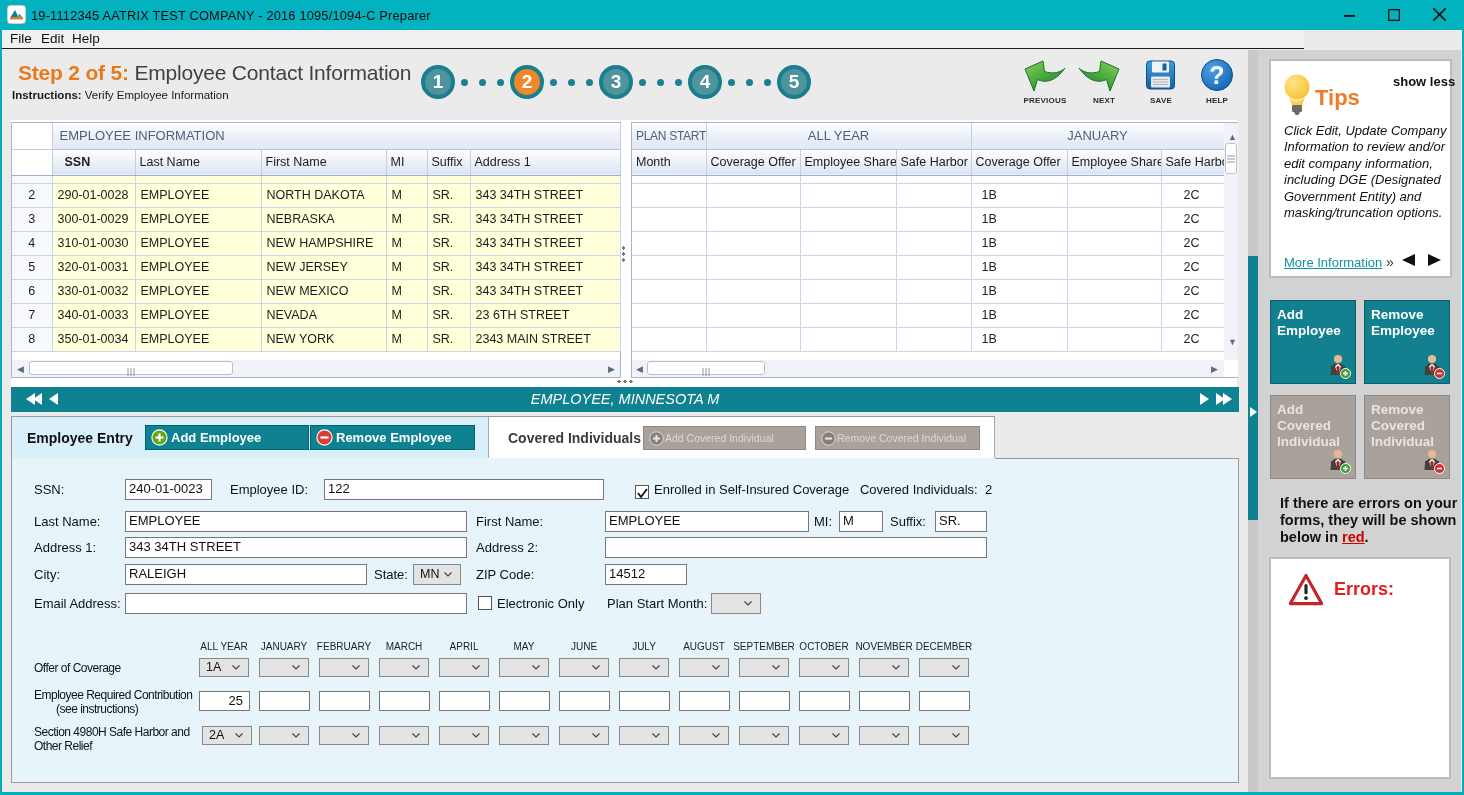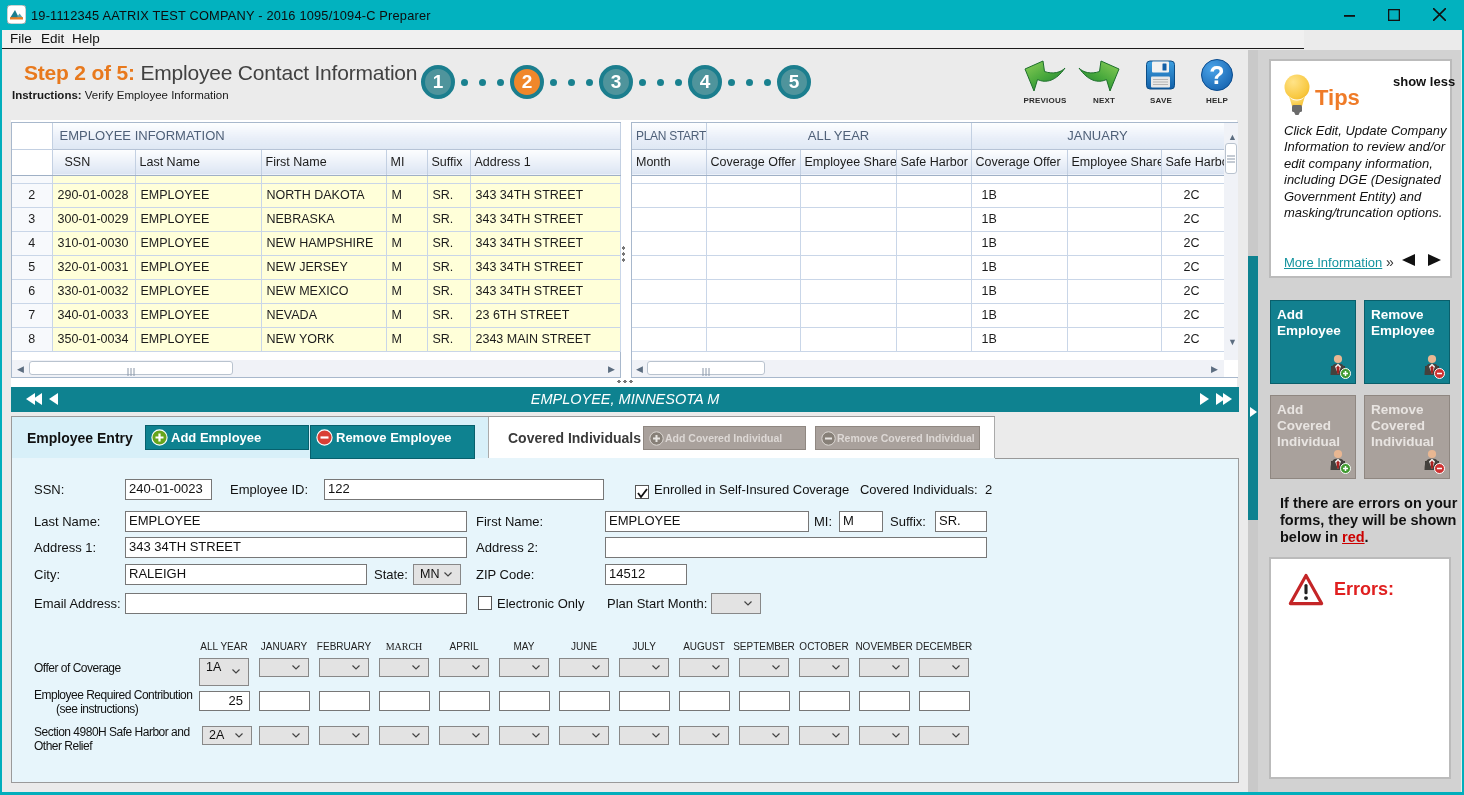--- a/index.html
+++ b/index.html
@@ -36,21 +36,21 @@
 .sbarrow { position:absolute; color:#5c6d80; font-size:9px; line-height:10px; }
 
 #recbar { left:11px; top:387px; width:1228px; height:25px; background:#0e8290; color:#fff; }
 #recbar .ttl { position:absolute; width:100%; text-align:center; top:4px; font-style:italic; font-size:14.5px; }
 .tri { position:absolute; top:6px; width:0; height:0; border-top:6px solid transparent; border-bottom:6px solid transparent; }
 .tril { border-right:9px solid #fff; }
 .trir { border-left:9px solid #fff; }
 
 #formbox { left:11px; top:416px; width:1228px; height:367px; background:#e7f5fb; border:1px solid #9a9a9a; }
 .tealbtn { position:absolute; background:#0e8290; border:1px solid #07606d; color:#fff; font-weight:bold; font-size:13px; white-space:nowrap; }
-.graybtn { position:absolute; background:#a9a19c; border:1px solid #8f8781; color:#ddd8d5; font-weight:bold; font-size:10.5px; white-space:nowrap; }
+.graybtn { position:absolute; background:#a9a19c; border:1px solid #8f8781; color:#ddd8d5; font-weight:normal; font-size:10.5px; white-space:nowrap; }
 .flabel { position:absolute; font-size:13px; color:#111; white-space:nowrap; }
 .finput { position:absolute; background:#fff; border:1px solid #777; font-size:13px; color:#111; padding:1px 3px 0 3px; white-space:nowrap; }
 .fdd { position:absolute; background:#e3e3e3; border:1px solid #888; font-size:12px; color:#111; }
 .fdd .chev { position:absolute; right:8px; top:45%; }
 .cb { position:absolute; width:14px; height:14px; background:#fff; border:1px solid #555; }
 .mhead { position:absolute; font-size:10px; color:#222; text-align:center; width:64px; top:641px; }
 
 #rpanel { left:1258px; top:50px; width:203px; height:742px; background:#d2d2d2; }
 #splitter { left:1248px; top:50px; width:10px; height:742px; background:#c9c9c9; }
 #splitter .teal { position:absolute; left:0; top:206px; width:10px; height:264px; background:#0e8290; }
@@ -81,21 +81,21 @@
         <path d="M0,0 L13,13 M13,0 L0,13" stroke="#111" stroke-width="1.6"></path>
       </svg>
 </div>
 <div class="abs" id="menubar">
       <span style="left:10px;">File</span>
       <span style="left:41px;">Edit</span>
       <span style="left:72px;">Help</span>
     </div>
 
 <div class="abs" id="header">
- <div class="abs" style="left:24px;top:11px;font-size:21px;color:#414141;white-space:nowrap;letter-spacing:-0.2px;">
+ <div class="abs" style="left:18px;top:11px;font-size:21px;color:#414141;white-space:nowrap;letter-spacing:-0.2px;">
    <b style="color:#e8791d;">Step 2 of 5:</b> Employee Contact Information</div>
  <div class="abs" style="left:12px;top:39px;font-size:11.5px;color:#1a1a1a;"><b>Instructions:</b> Verify Employee Information</div>
 <div class="stepcircle" style="left:421px;">1</div>
 <div class="dot" style="left:461px;"></div>
 <div class="dot" style="left:479px;"></div>
 <div class="dot" style="left:497px;"></div>
 <div class="stepcircle active" style="left:510px;">2</div>
 <div class="dot" style="left:550px;"></div>
 <div class="dot" style="left:568px;"></div>
 <div class="dot" style="left:586px;"></div>
@@ -164,21 +164,21 @@
           <col style="width:43px">
           <col style="width:150px">
         </colgroup>
 <tbody>
           <tr class="ghead">
             <td style="background:#fff;border-bottom:1px solid #c3d0e2;"></td>
             <td colspan="6" style="padding-left:7px;">EMPLOYEE INFORMATION</td>
           </tr>
 <tr class="chead">
             <td style="background:#fff;"></td>
-            <td style="padding-left:12px;">SSN</td>
+            <td style="padding-left:12px;font-weight:bold;">SSN</td>
             <td>Last Name</td>
             <td>First Name</td>
             <td>MI</td>
             <td>Suffix</td>
             <td>Address 1</td>
           </tr>
 <tr class="drow prow">
             <td class="rnum"></td>
             <td class="ycell"></td>
             <td class="ycell"></td>
@@ -399,21 +399,21 @@
 <div class="abs" style="left:489px;top:417px;width:505px;height:41px;background:#fff;"></div>
 <div class="abs" style="left:488px;top:417px;width:1px;height:41px;background:#aaa;"></div>
 <div class="abs" style="left:994px;top:417px;width:1px;height:41px;background:#aaa;"></div>
 <div class="abs" style="left:12px;top:417px;width:476px;height:41px;background:#d8f0f9;"></div>
 <div class="abs flabel" style="left:27px;top:430px;font-weight:bold;font-size:14px;">Employee Entry</div>
 <div class="tealbtn" style="left:145px;top:425px;width:164px;height:25px;">
   <svg class="abs" style="left:5px;top:3px" width="17" height="17">
         <circle cx="8.5" cy="8.5" r="7.6" fill="#67a51c" stroke="#fff" stroke-width="1.1"></circle>
         <path d="M8.5 4.5 V12.5 M4.5 8.5 H12.5" stroke="#fff" stroke-width="2.2"></path>
       </svg><span style="margin-left:25px;line-height:24px;">Add Employee</span></div>
-<div class="tealbtn" style="left:310px;top:425px;width:165px;height:34px;">
+<div class="tealbtn" style="left:310px;top:425px;width:165px;height:25px;">
   <svg class="abs" style="left:5px;top:3px" width="17" height="17">
         <circle cx="8.5" cy="8.5" r="7.6" fill="#d93f35" stroke="#fff" stroke-width="1.1"></circle>
         <path d="M4.5 8.5 H12.5" stroke="#fff" stroke-width="2.2"></path>
       </svg><span style="margin-left:25px;line-height:24px;">Remove Employee</span></div>
 <div class="abs flabel" style="left:508px;top:430px;font-weight:bold;font-size:14px;color:#3a3a3a;">Covered Individuals</div>
 <div class="graybtn" style="left:643px;top:426px;width:163px;height:24px;">
   <svg class="abs" style="left:5px;top:4px" width="15" height="15">
         <circle cx="7.5" cy="7.5" r="6.7" fill="#878078" stroke="#ddd8d4" stroke-width="1"></circle>
         <path d="M7.5 4 V11 M4 7.5 H11" stroke="#e8e5e2" stroke-width="2"></path>
       </svg><span style="margin-left:21px;line-height:23px;">Add Covered Individual</span></div>
@@ -454,36 +454,36 @@
 <div class="finput" style="left:125px;top:593px;width:342px;height:21px;"></div>
 <div class="cb" style="left:478px;top:596px;"></div>
 <div class="flabel" style="left:497px;top:596px;">Electronic Only</div>
 <div class="flabel" style="left:607px;top:596px;">Plan Start Month:</div>
 <div class="fdd" style="left:711px;top:593px;width:50px;height:21px;"><span style="margin-left:6px;line-height:19px;font-size:12.5px;"></span><svg class="chev" width="8" height="5" style="margin-top:-2px">
         <path d="M0.5 0.5 L4 4 L7.5 0.5" fill="none" stroke="#444" stroke-width="1.2"></path>
       </svg></div>
 <div class="mhead" style="left:192px;">ALL YEAR</div>
 <div class="mhead" style="left:252px;">JANUARY</div>
 <div class="mhead" style="left:312px;">FEBRUARY</div>
-<div class="mhead" style="left:372px;font-family:Liberation Serif, serif;">MARCH</div>
+<div class="mhead" style="left:372px;">MARCH</div>
 <div class="mhead" style="left:432px;">APRIL</div>
 <div class="mhead" style="left:492px;">MAY</div>
 <div class="mhead" style="left:552px;">JUNE</div>
 <div class="mhead" style="left:612px;">JULY</div>
 <div class="mhead" style="left:672px;">AUGUST</div>
 <div class="mhead" style="left:732px;">SEPTEMBER</div>
 <div class="mhead" style="left:792px;">OCTOBER</div>
 <div class="mhead" style="left:852px;">NOVEMBER</div>
 <div class="mhead" style="left:912px;">DECEMBER</div>
 <div class="flabel" style="left:34px;top:661px;font-size:12px;letter-spacing:-0.5px;">Offer of Coverage</div>
 <div class="flabel" style="left:34px;top:688px;font-size:12px;letter-spacing:-0.5px;">Employee Required Contribution</div>
 <div class="flabel" style="left:34px;top:702px;font-size:12px;letter-spacing:-0.5px;margin-left:22px;">(see instructions)</div>
 <div class="flabel" style="left:34px;top:725px;font-size:12px;letter-spacing:-0.5px;">Section 4980H Safe Harbor and</div>
 <div class="flabel" style="left:34px;top:739px;font-size:12px;letter-spacing:-0.5px;">Other Relief</div>
-<div class="fdd" style="left:199px;top:658px;width:50px;height:28px;"><span style="margin-left:6px;line-height:17px;font-size:12.5px;">1A</span><svg class="chev" width="8" height="5" style="margin-top:-2px">
+<div class="fdd" style="left:199px;top:658px;width:50px;height:19px;"><span style="margin-left:6px;line-height:17px;font-size:12.5px;">1A</span><svg class="chev" width="8" height="5" style="margin-top:-2px">
         <path d="M0.5 0.5 L4 4 L7.5 0.5" fill="none" stroke="#444" stroke-width="1.2"></path>
       </svg></div>
 <div class="fdd" style="left:259px;top:658px;width:50px;height:19px;"><span style="margin-left:6px;line-height:17px;font-size:12.5px;"></span><svg class="chev" width="8" height="5" style="margin-top:-2px">
         <path d="M0.5 0.5 L4 4 L7.5 0.5" fill="none" stroke="#444" stroke-width="1.2"></path>
       </svg></div>
 <div class="fdd" style="left:319px;top:658px;width:50px;height:19px;"><span style="margin-left:6px;line-height:17px;font-size:12.5px;"></span><svg class="chev" width="8" height="5" style="margin-top:-2px">
         <path d="M0.5 0.5 L4 4 L7.5 0.5" fill="none" stroke="#444" stroke-width="1.2"></path>
       </svg></div>
 <div class="fdd" style="left:379px;top:658px;width:50px;height:19px;"><span style="margin-left:6px;line-height:17px;font-size:12.5px;"></span><svg class="chev" width="8" height="5" style="margin-top:-2px">
         <path d="M0.5 0.5 L4 4 L7.5 0.5" fill="none" stroke="#444" stroke-width="1.2"></path>

